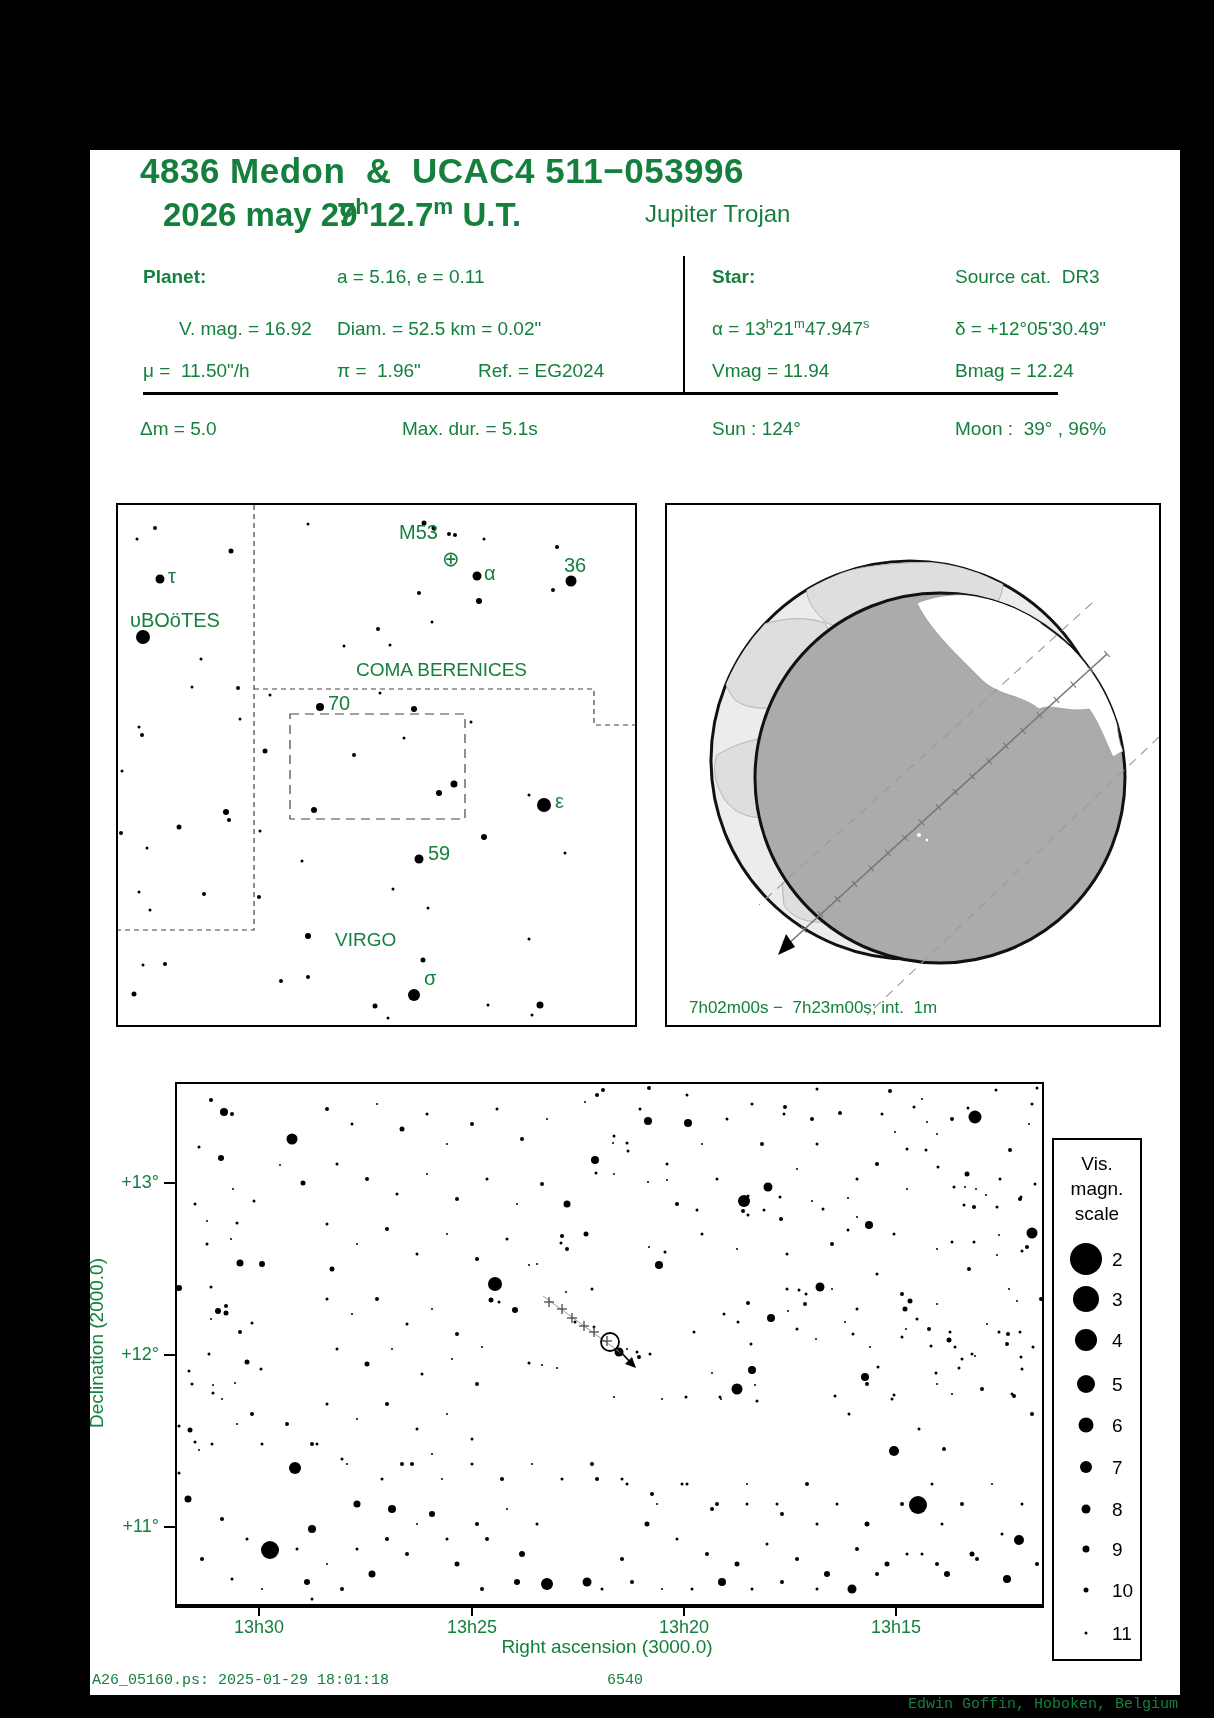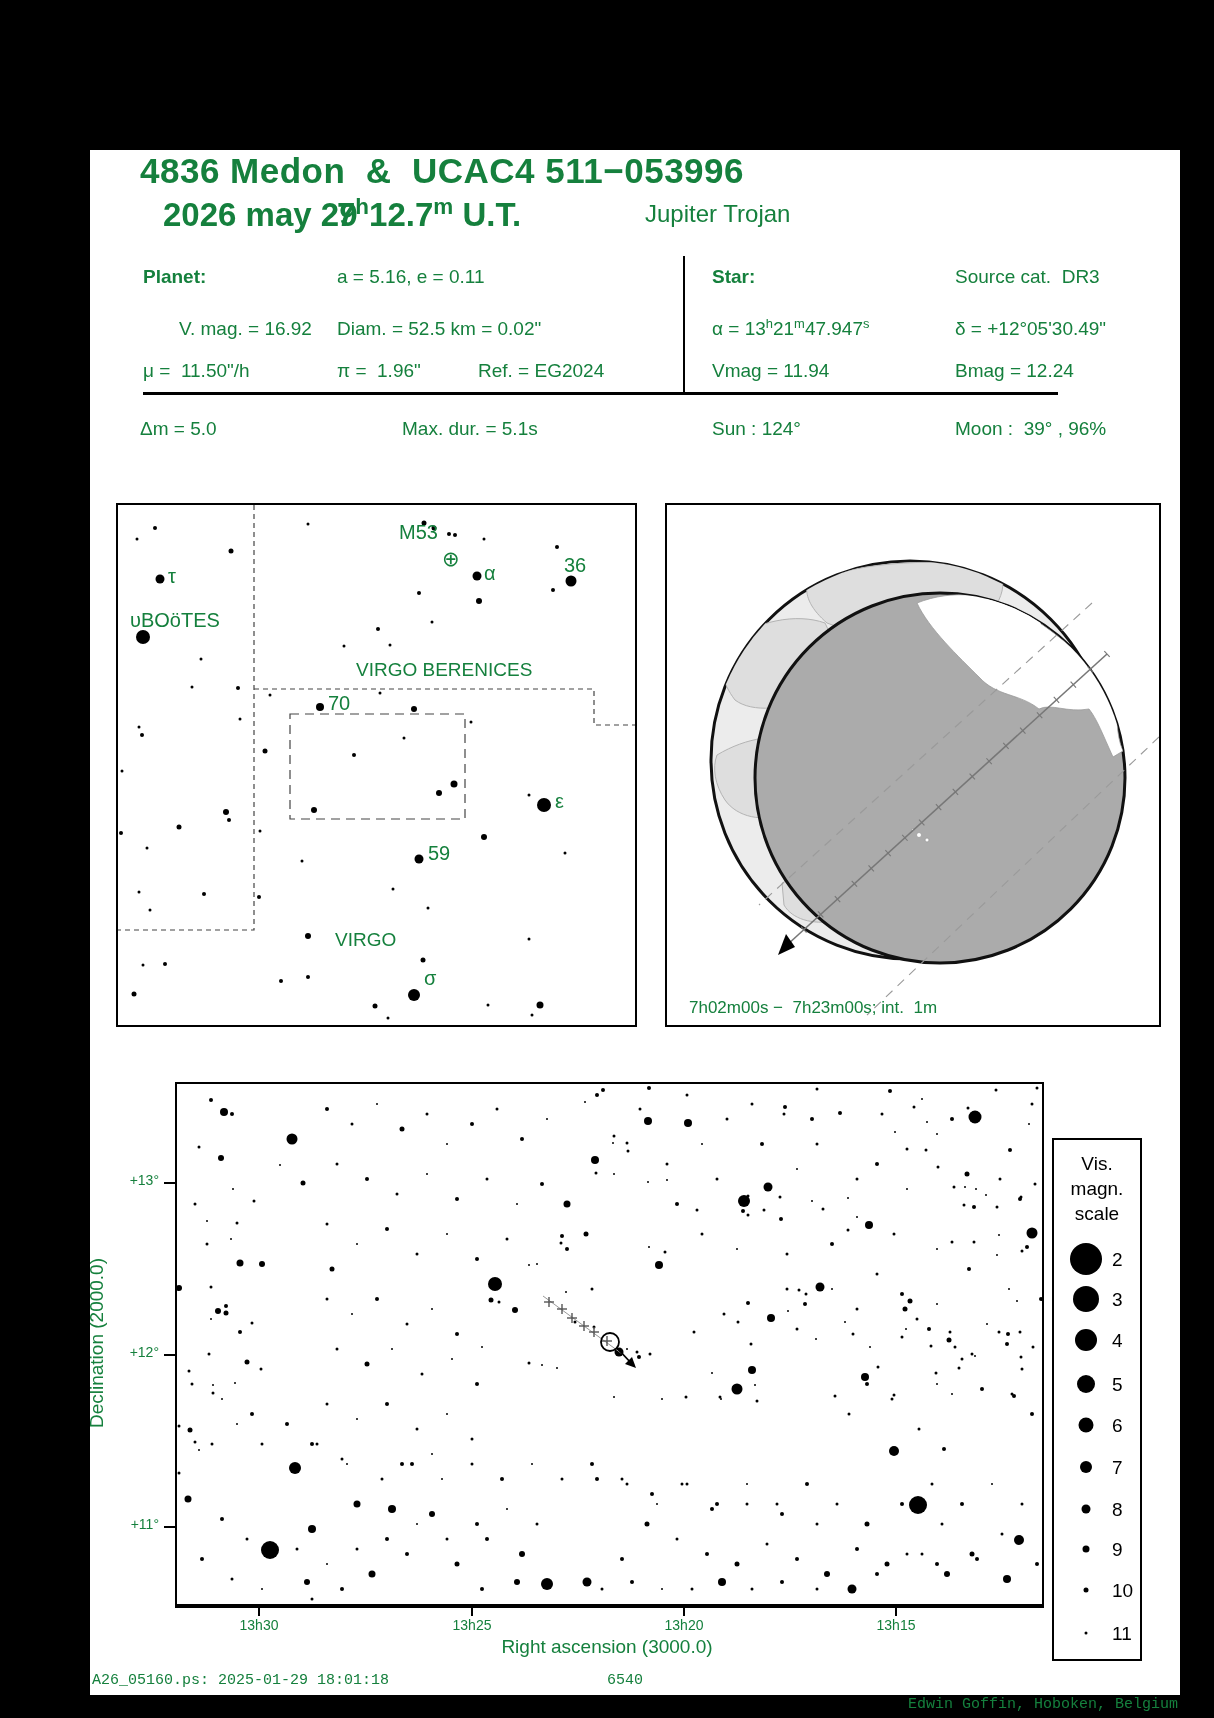--- a/index.html
+++ b/index.html
@@ -9,21 +9,21 @@
   #paper{left:90px;top:150px;width:1090px;height:1545px;background:#fff;}
   .t-title{font-size:35px;font-weight:bold;letter-spacing:.5px;white-space:pre;}
   .t-sub{font-size:33px;white-space:pre;font-weight:bold;}
   .t-sub sup,.t-info sup{font-size:68%;vertical-align:super;line-height:0;}
   .t-jup{font-size:24px;}
   .t-info{font-size:19px;white-space:pre;}
   .t-bold{font-weight:bold;}
   .rule{background:#000;}
   .panel{border:2.5px solid #000;background:#fff;}
   .lbl{position:absolute;white-space:pre;}
-  .tick-lbl{position:absolute;font-size:14px;white-space:pre;}
+  .tick-lbl{position:absolute;font-size:18px;white-space:pre;}
   .axis-title{font-size:19px;text-align:center;}
   .mono{font-family:"Liberation Mono","DejaVu Sans Mono",monospace;font-size:15px;white-space:pre;}
   svg{display:block;}
   svg text{font-family:"Liberation Sans","DejaVu Sans",sans-serif;}
 </style>
 </head>
 <body>
 
 <div id="stage">
   <div id="paper" class="abs"></div>
@@ -137,21 +137,21 @@
         <polyline points="136,184 476,184 476,220 517,220"></polyline>
         <rect x="172" y="209" width="175" height="105" stroke-dasharray="9,6"></rect>
       </g>
     </svg>
     <div id="finder-labels">
         <div class="lbl" style="left: 281px; top: 16px; font-size: 20px;">M53</div>
         <div class="lbl" style="left: 366px; top: 57px; font-size: 20px;">α</div>
         <div class="lbl" style="left: 446px; top: 49px; font-size: 20px;">36</div>
         <div class="lbl" style="left: 50px; top: 60px; font-size: 20px;">τ</div>
         <div class="lbl" style="left: 12px; top: 104px; font-size: 20px;">υBOöTES</div>
-        <div class="lbl" style="left: 238px; top: 154px; font-size: 19px;">VIRGO BERENICES</div>
+        <div class="lbl" style="left: 238px; top: 154px; font-size: 19px;">COMA BERENICES</div>
         <div class="lbl" style="left: 210px; top: 187px; font-size: 20px;">70</div>
         <div class="lbl" style="left: 437px; top: 285px; font-size: 20px;">ε</div>
         <div class="lbl" style="left: 310px; top: 337px; font-size: 20px;">59</div>
         <div class="lbl" style="left: 217px; top: 424px; font-size: 19px;">VIRGO</div>
         <div class="lbl" style="left: 306px; top: 462px; font-size: 20px;">σ</div>
       </div>
     <div class="lbl" style="left:324px;top:42px;font-size:21px;">⊕</div>
   </div>
 
   <div class="abs panel" style="left:665px;top:503px;width:492px;height:520px;">

